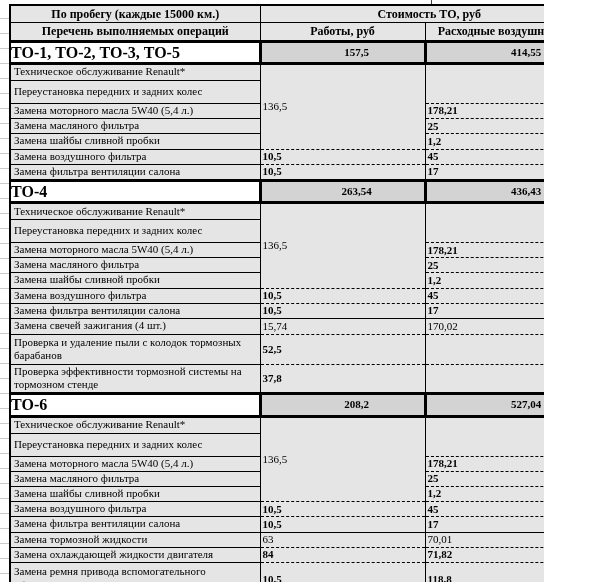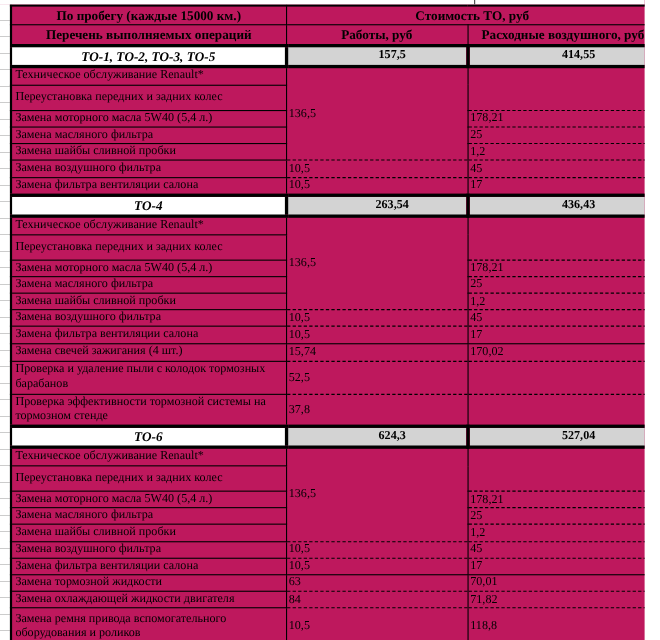--- a/index.html
+++ b/index.html
@@ -1,46 +1,46 @@
 <!DOCTYPE html>
 <html><head>
 <meta charset="utf-8">
 <style>
   * { margin:0; padding:0; box-sizing:border-box; }
   html,body { background:#ffffff; }
   body { font-family:"Liberation Serif","DejaVu Serif",serif; color:#000; }
-  .page { position:relative; width:586px; height:582px; overflow:hidden; background:#be185d; }
+  .page { position:relative; width:544px; height:582px; overflow:hidden; background:#e5e5e5; }
 
   .top-strip { position:relative; width:600px; height:4px; background:#fff; }
   .strip-line { position:absolute; top:0; width:1px; height:4px; background:#444; }
   .strip-line-1 { left:431px; }
   .strip-line-2 { left:596px; }
 
   .content { display:flex; width:600px; }
   .gutter {
     width:9px; background:#fff; flex:0 0 9px;
     background-image:repeating-linear-gradient(to bottom, #fff 0px, #fff 14px, #cccccc 14px, #cccccc 15px);
   }
 
   table.maint { border-collapse:collapse; table-layout:fixed; width:589px; border:2px solid #000; }
   td { border:1px solid #000; font-size:11px; line-height:1.2; vertical-align:middle; overflow:hidden; }
 
   .hrow  { height:17px; }
   .hcell { font-weight:bold; text-align:center; font-size:12px; padding:1px 2px; }
 
   .srow   { height:19px; }
   .srow td{ border-top:3px solid #000; border-bottom:3px solid #000; }
-  .stitle { font-weight:bold; text-align:center; font-size:12px; background:#fff;font-style:italic; }
+  .stitle { font-weight:bold; text-align:left; font-size:16px; background:#fff; }
   .sval   { font-weight:bold; text-align:center; background:#d3d3d3;
             border-left:3px solid #000; border-right:3px solid #000;padding-left:28px; }
 
   .lab { text-align:left; padding:0 3px 1px 3px; }
   .val { text-align:left; padding:0 2px; }
 
-  .dtop { border-top:1px dashed #000; }
+  .dtop { border-top:1px dashed #000;font-weight:bold; }
   .dbot { border-bottom:1px dashed #000; }
 
   .r13 { height:13px;margin-left:33px; } .r15 { height:15px; } .r16 { height:16px; }
   .r17 { height:17px; } .r23 { height:23px; } .r28 { height:28px;margin-left:16px; }
   .r30 { height:30px; } .r34 { height:34px; }
 </style>
 </head>
 <body>
 
 <div class="page">
@@ -151,21 +151,21 @@
           <td class="val dtop dbot"></td>
         </tr>
         <tr class="r28">
           <td class="lab">Проверка эффективности тормозной системы на тормозном стенде</td>
           <td class="val dtop">37,8</td>
           <td class="val dtop"></td>
         </tr>
 
         <tr class="srow">
           <td class="stitle">ТО-6</td>
-          <td class="sval">624,3</td>
+          <td class="sval">208,2</td>
           <td class="sval">527,04</td>
         </tr>
         <tr class="r17">
           <td class="lab">Техническое обслуживание Renault*</td>
           <td class="val dbot" rowspan="5">136,5</td>
           <td class="val dbot" rowspan="2"></td>
         </tr>
         <tr class="r23">
           <td class="lab">Переустановка передних и задних колес</td>
         </tr>

